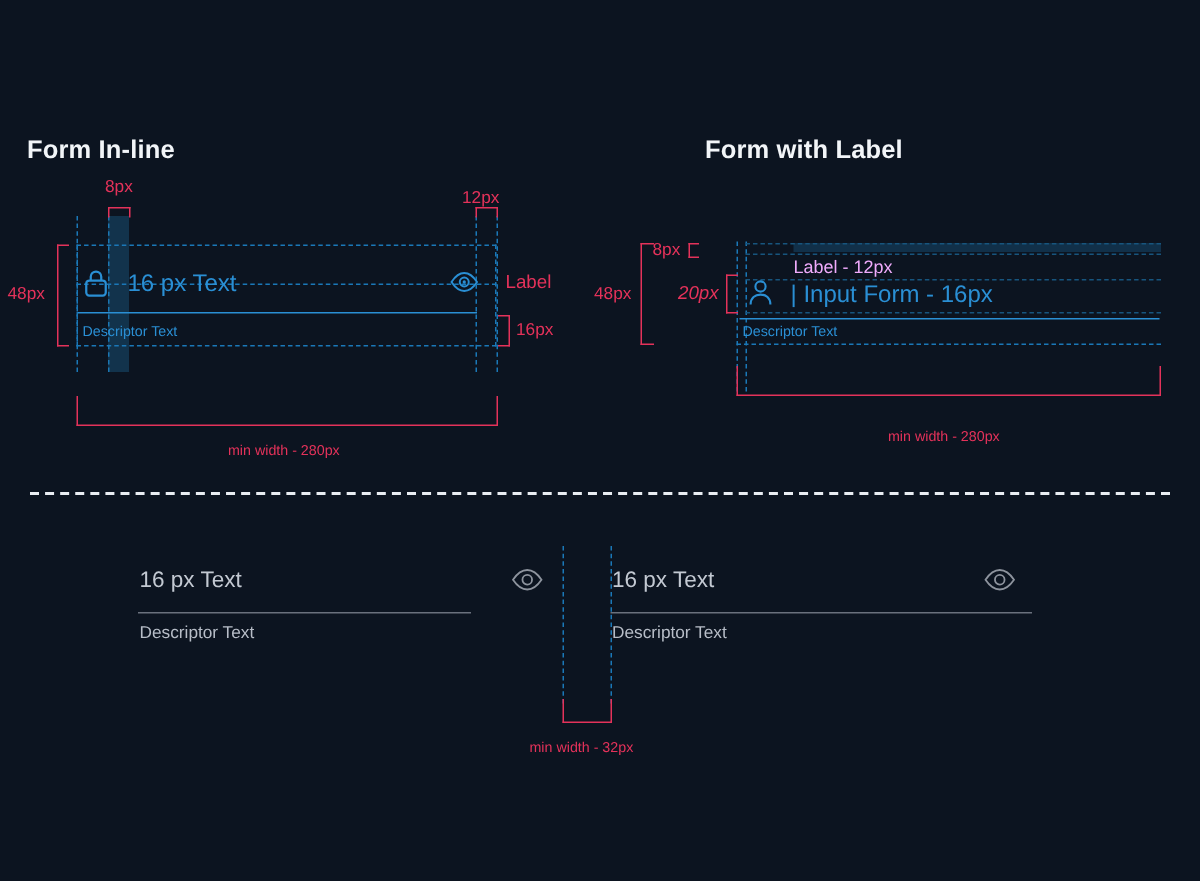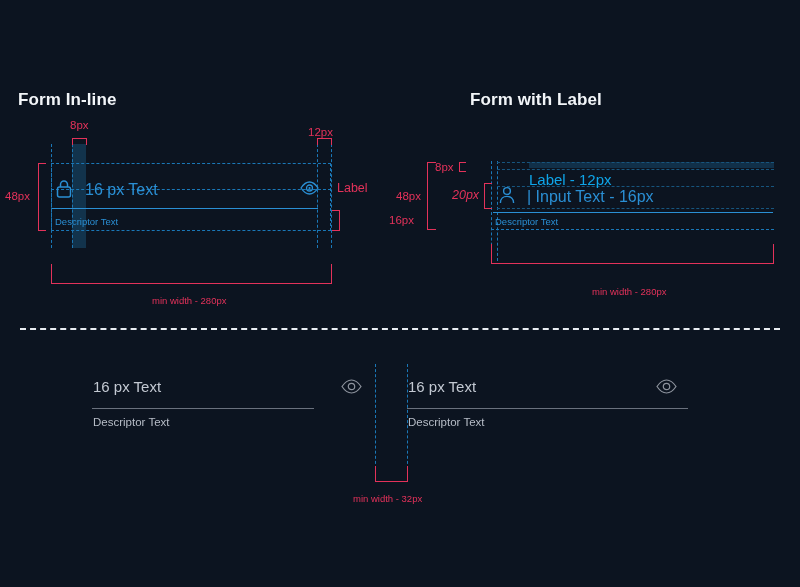--- a/index.html
+++ b/index.html
@@ -95,22 +95,22 @@
   }
 
   
   .spec-input-text {
     color: #2a8fd4;
     font-size: 16px;
     line-height: 1;
     white-space: nowrap;
   }
   .spec-label-text {
-    color: #0ea5e9;
-    font-size: 15px;
+    color: #f0abfc;
+    font-size: 12px;
     line-height: 1;
     white-space: nowrap;
   }
   .spec-desc-text {
     color: #2a8fd4;
     font-size: 9.5px;
     line-height: 1;
     white-space: nowrap;
   }
   .spec-underline {
@@ -186,21 +186,21 @@
   <div class="abs br-top" style="left:72px; top:122px; width:15px; height:7px;"></div>
   <div class="abs ann-label" style="left:70px; top:104px;">8px</div>
 
   <div class="abs br-top" style="left:317px; top:122px; width:15px; height:7px;"></div>
   <div class="abs ann-label" style="left:308px; top:111px;">12px</div>
 
   <div class="abs br-left" style="left:38px; top:147px; width:8px; height:68px;"></div>
   <div class="abs ann-label" style="left:5px; top:175px;">48px</div>
 
   <div class="abs br-right" style="left:332px; top:194px; width:8px; height:21px;"></div>
-  <div class="abs ann-label" style="left:344px; top:199px;margin-left:45px;">16px</div>
+  <div class="abs ann-label" style="left:344px; top:199px;">16px</div>
 
   <div class="abs ann-label big" style="left:337px; top:166px;">Label</div>
 
   <div class="abs br-bottom" style="left:51px; top:248px; width:281px; height:20px;"></div>
   <div class="abs ann-caption" style="left:152px; top:280px;">min width - 280px</div>
 
   <div class="abs section-title" style="left:470px; top:74px;text-align:center;">Form with Label</div>
 
   <div class="abs g-v" style="left:491px; top:145px; height:100px;"></div>
   <div class="abs g-v" style="left:497px; top:145px; height:100px;"></div>
@@ -215,21 +215,21 @@
 
   <div class="abs spec-label-text" style="left:529px; top:156px;">Label - 12px</div>
 
   <div class="abs spec-icon" style="left:497px; top:169px;">
     <svg width="20" height="20" viewBox="0 0 20 20">
       <circle cx="10" cy="6" r="3.4" fill="none" stroke="#2a8fd4" stroke-width="1.4"></circle>
       <path d="M3.4 18 C3.4 13.6 6.4 11.4 10 11.4 C13.6 11.4 16.6 13.6 16.6 18" fill="none" stroke="#2a8fd4" stroke-width="1.4"></path>
     </svg>
   </div>
 
-  <div class="abs spec-input-text" style="left:527px; top:173px;">| Input Text - 16px</div>
+  <div class="abs spec-input-text" style="left:527px; top:173px;">| Input Form - 16px</div>
 
   <div class="abs spec-underline" style="left:493px; top:196px; width:280px;"></div>
 
   <div class="abs spec-desc-text" style="left:495px; top:201px;">Descriptor Text</div>
 
   <div class="abs br-left" style="left:427px; top:146px; width:9px; height:68px;"></div>
   <div class="abs ann-label" style="left:396px; top:175px;">48px</div>
 
   <div class="abs br-left" style="left:459px; top:146px; width:7px; height:10px;"></div>
   <div class="abs ann-label" style="left:435px; top:146px;">8px</div>

